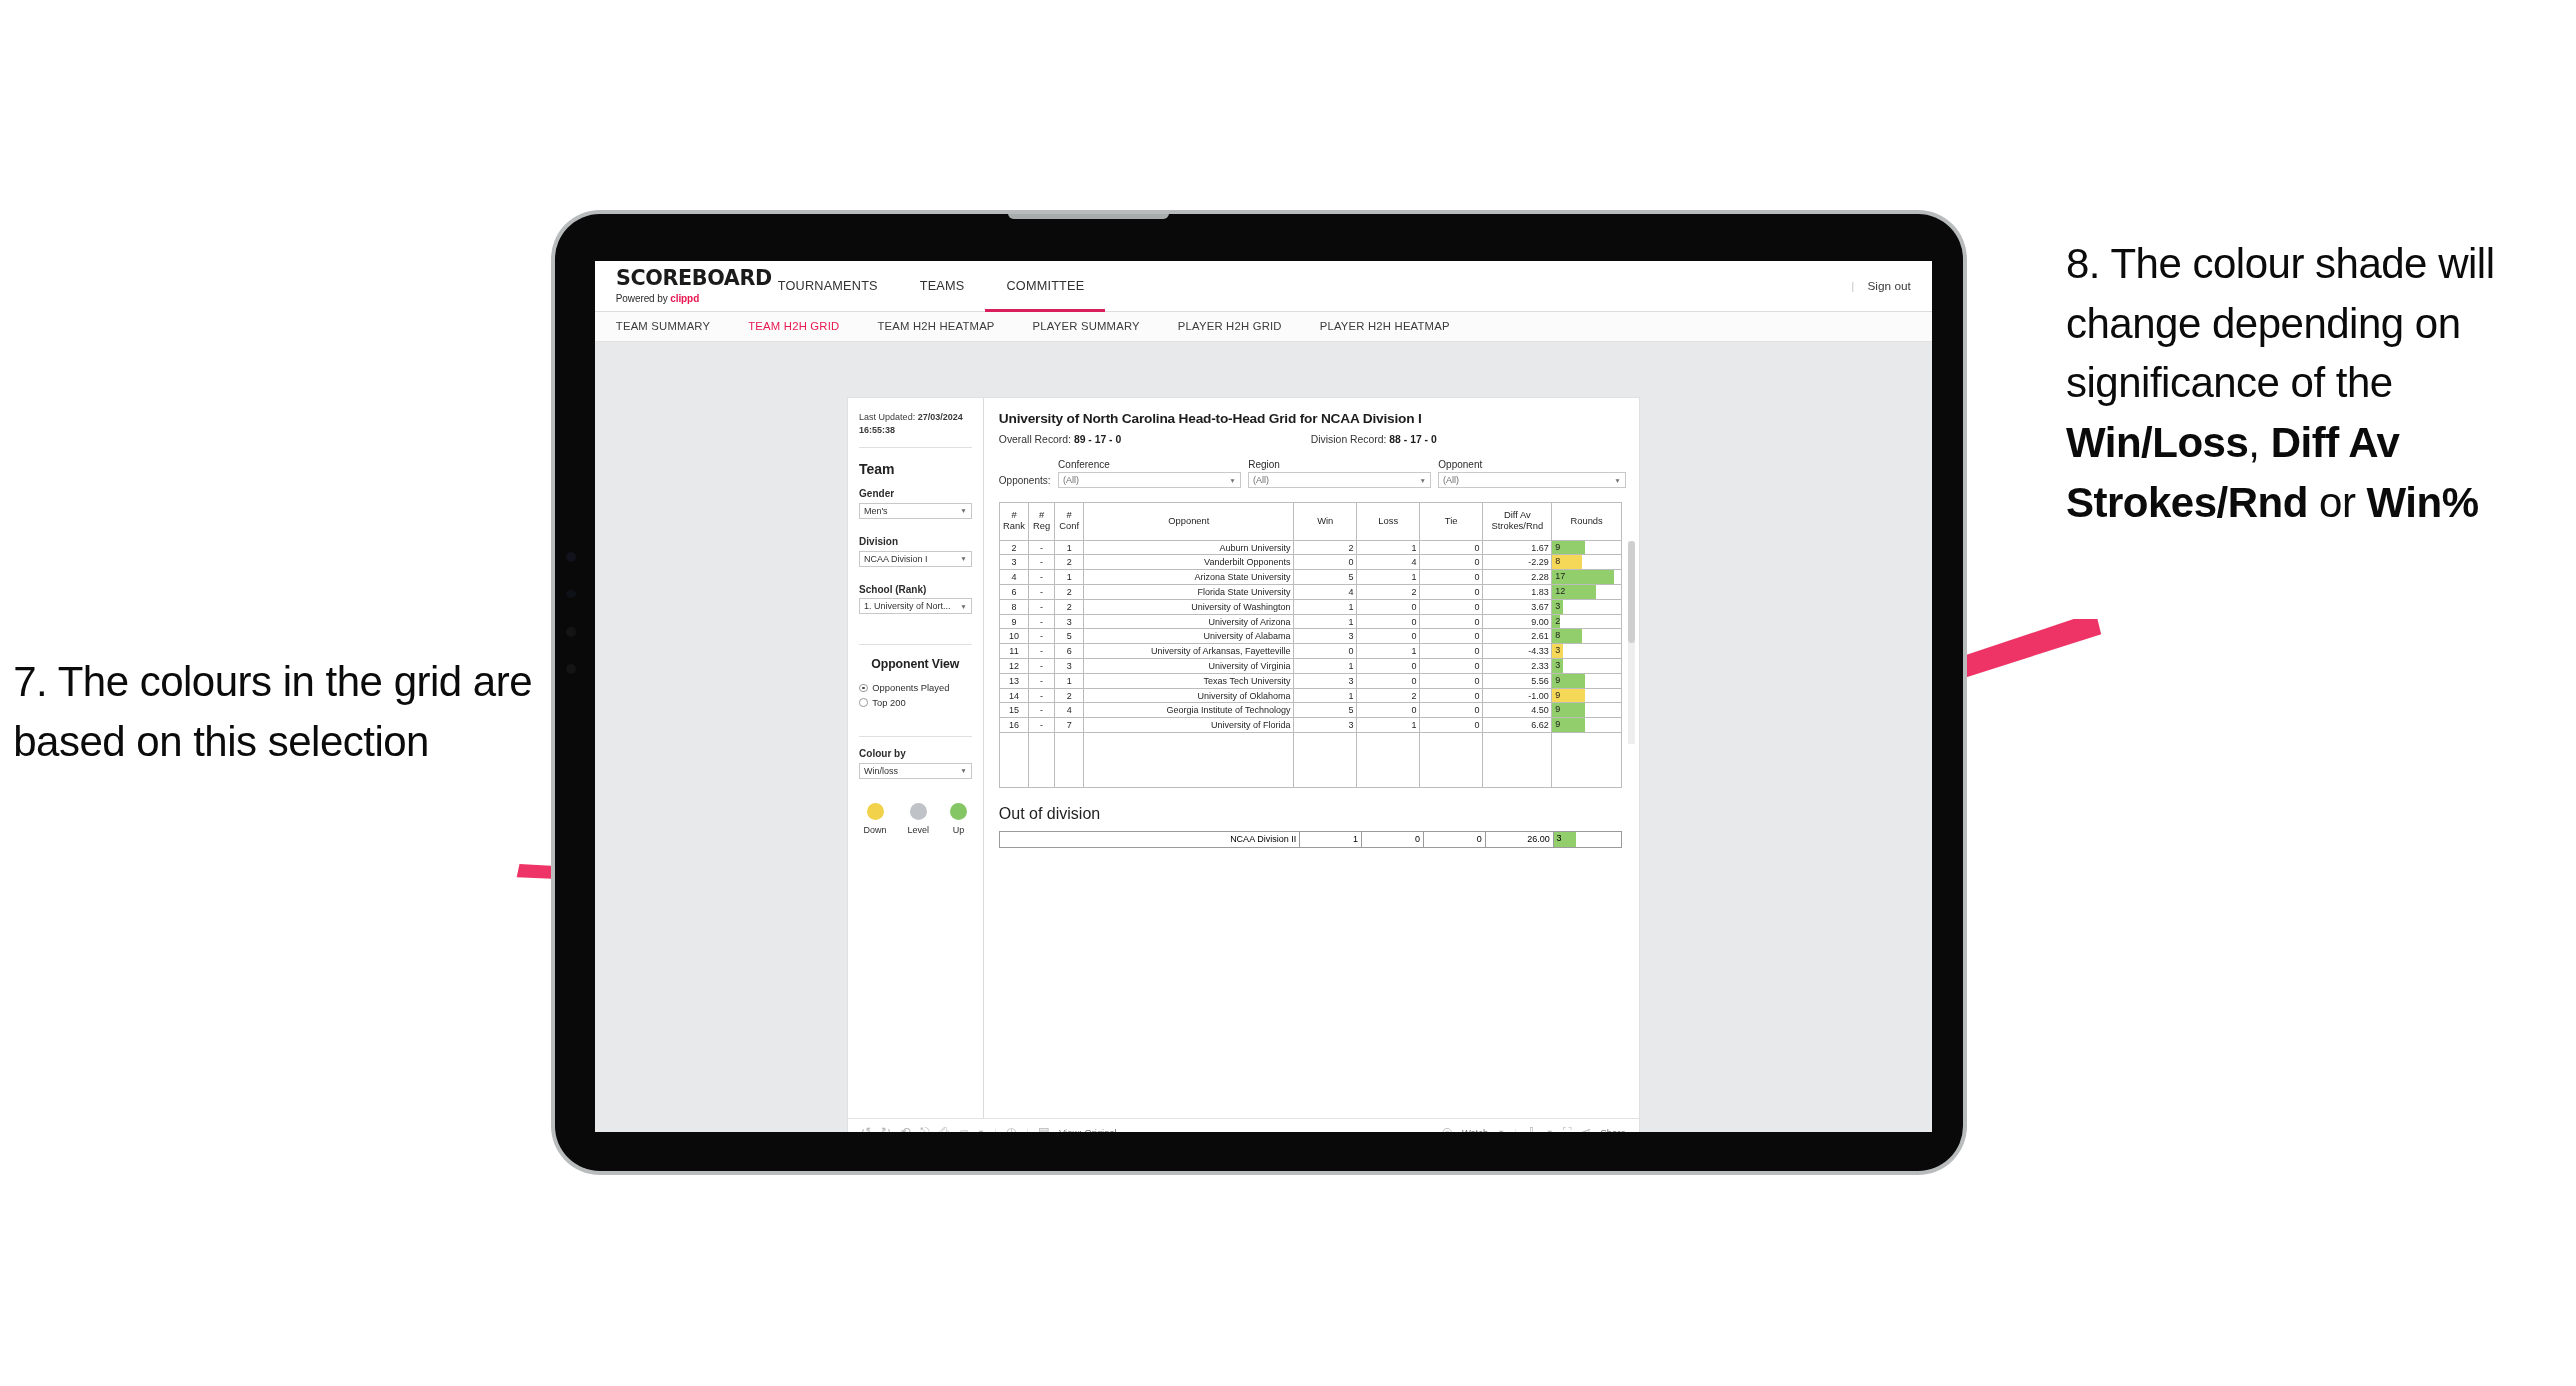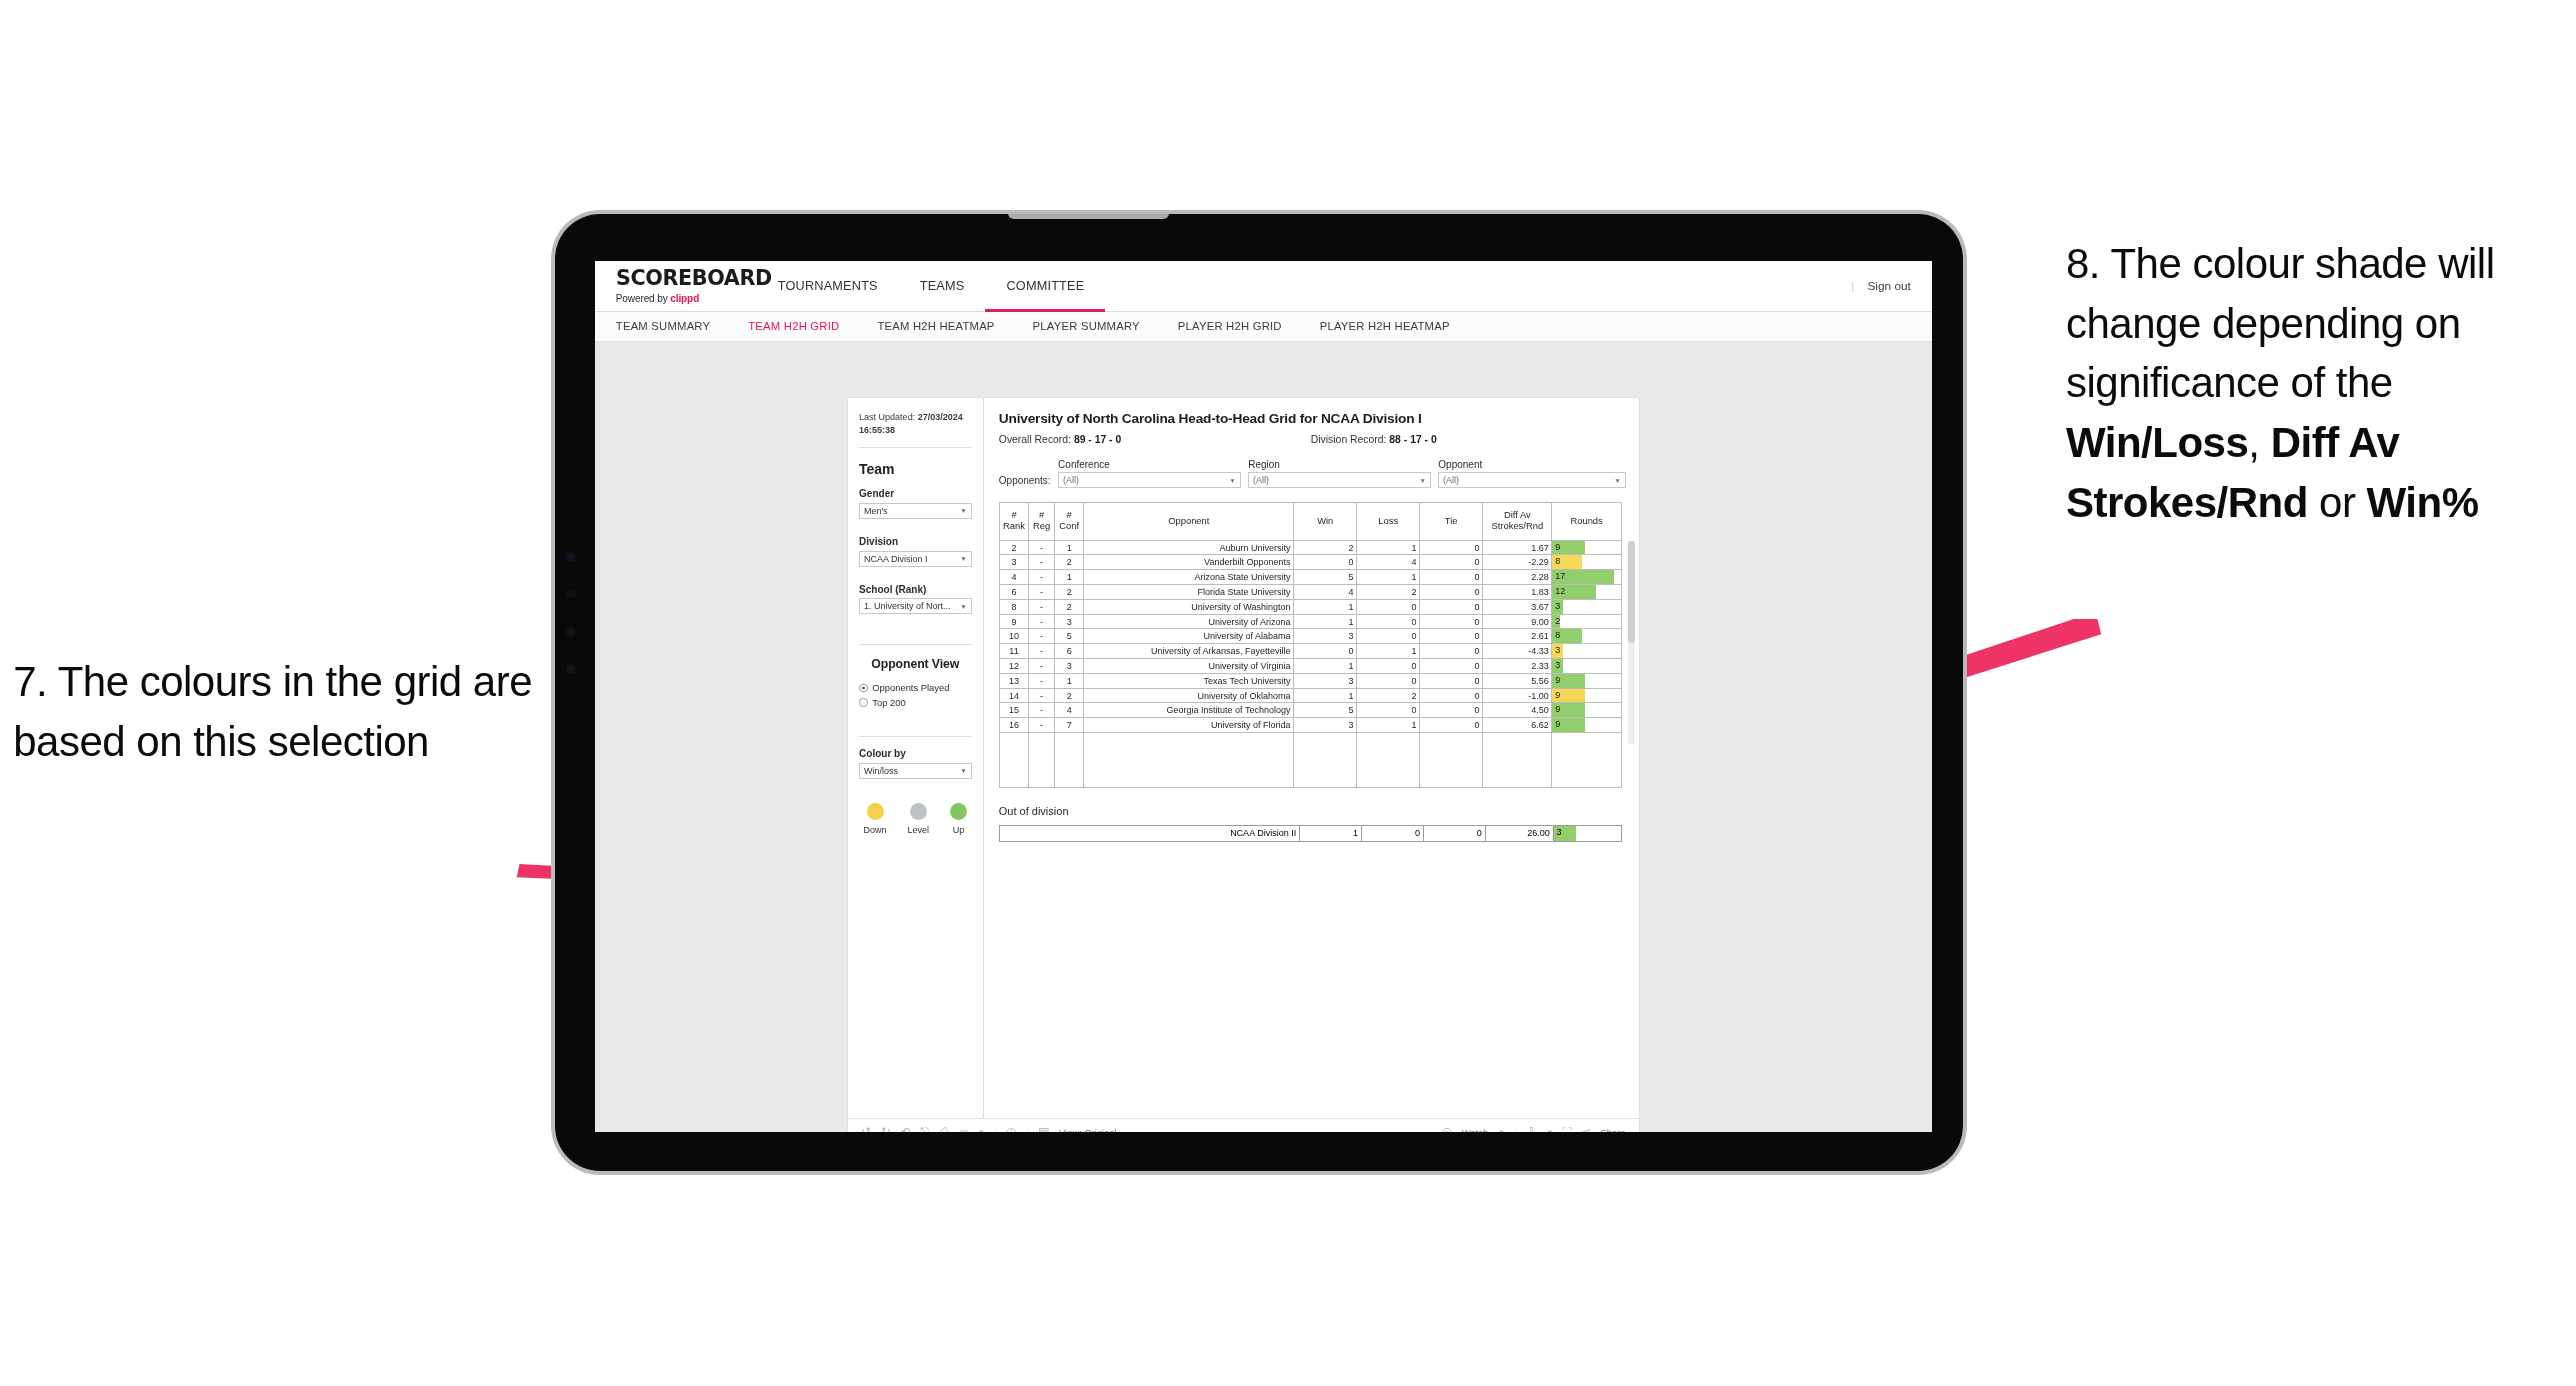--- a/index.html
+++ b/index.html
@@ -213,21 +213,21 @@
   .vscroll {
     position:absolute; right:-9.4px; top:39px; width:6.6px; height:102px;
     background:#cfcfcf; border-radius:3.8px;
   }
   .vtrack {
     position:absolute; right:-9.4px; top:39px; width:6.6px; height:203px;
     background:#eeeeee;
   }
 
   .ood { margin-top: 17px; }
-  .ood .lbl { font-size: 11px; color:#1f1f1f; margin-bottom: 7.6px; }
+  .ood .lbl { font-size: 16px; color:#1f1f1f; margin-bottom: 7.6px; }
   table.ood-tbl { border-collapse:collapse; width:623px; table-layout:fixed; }
   table.ood-tbl td {
     border:0.9px solid #9b9b9b; font-size:9px; height:16px; padding:0 2.8px; background:#fff;
   }
   .ood-name { width: 291px; text-align:right; }
 
   
   .toolbar {
     height: 28px; border-top:0.9px solid #e3e3e3; background:#fff;
     display:flex; align-items:center; padding: 0 13.2px; gap: 9.4px;

